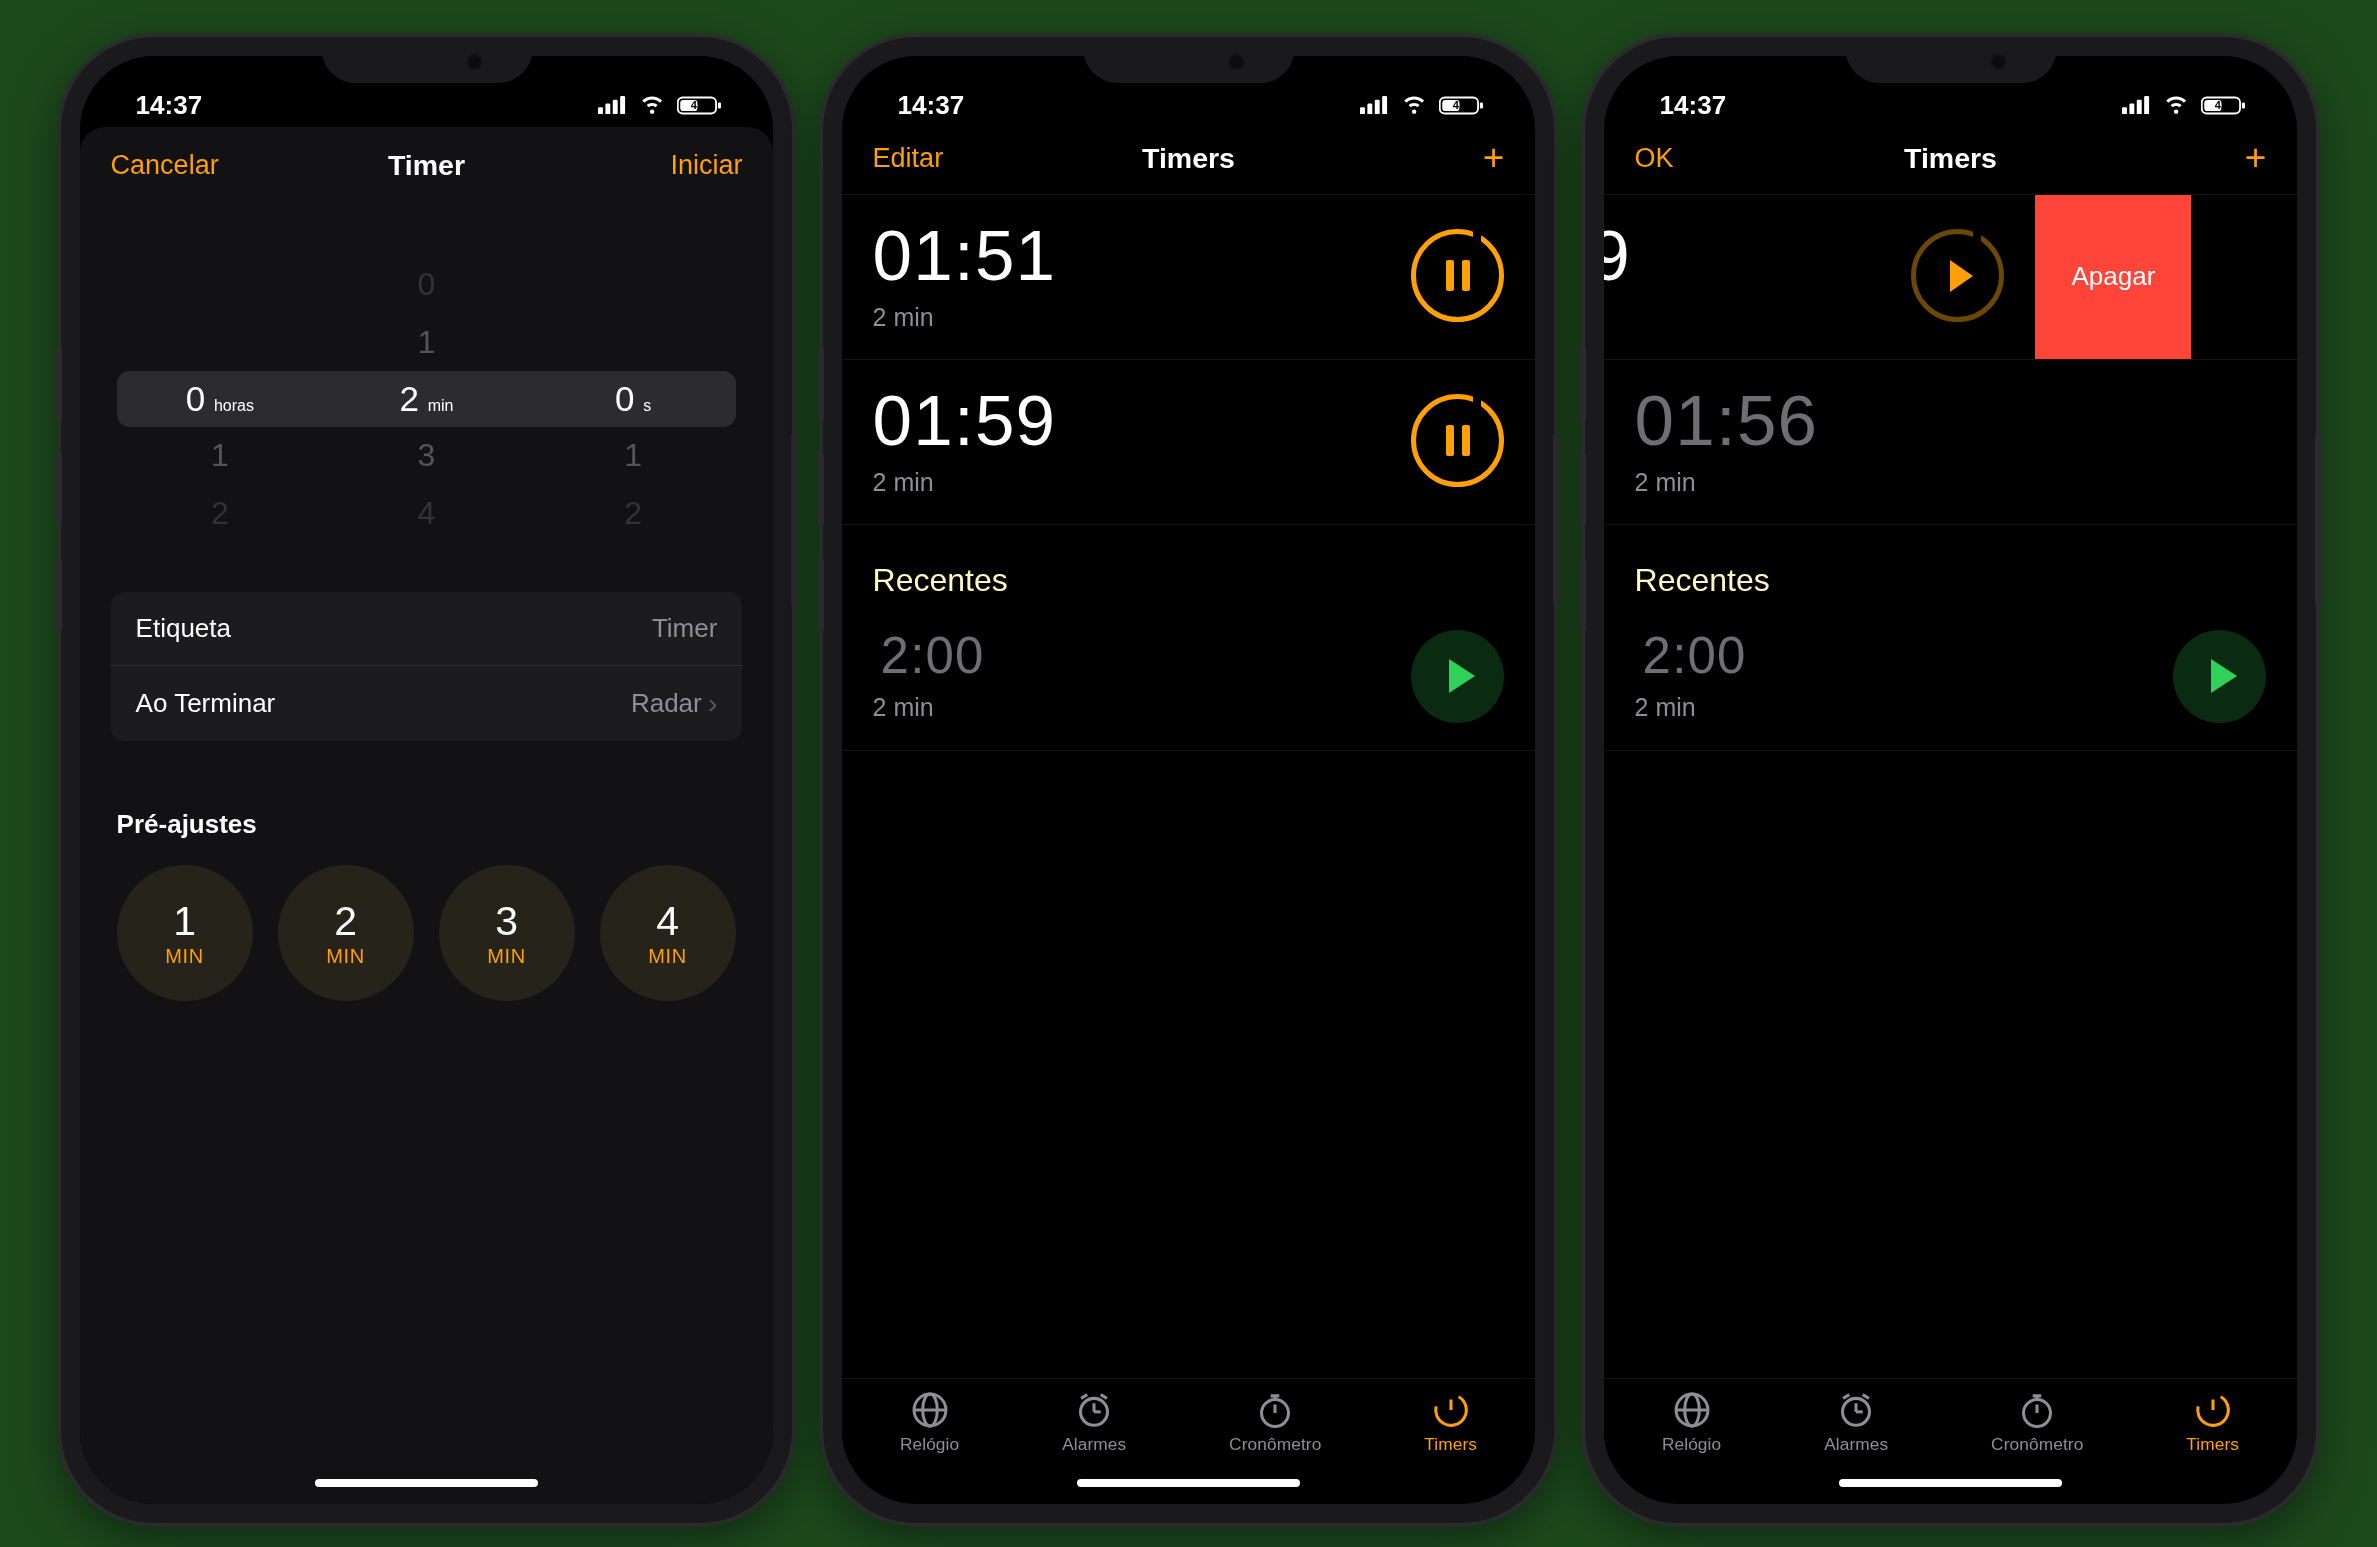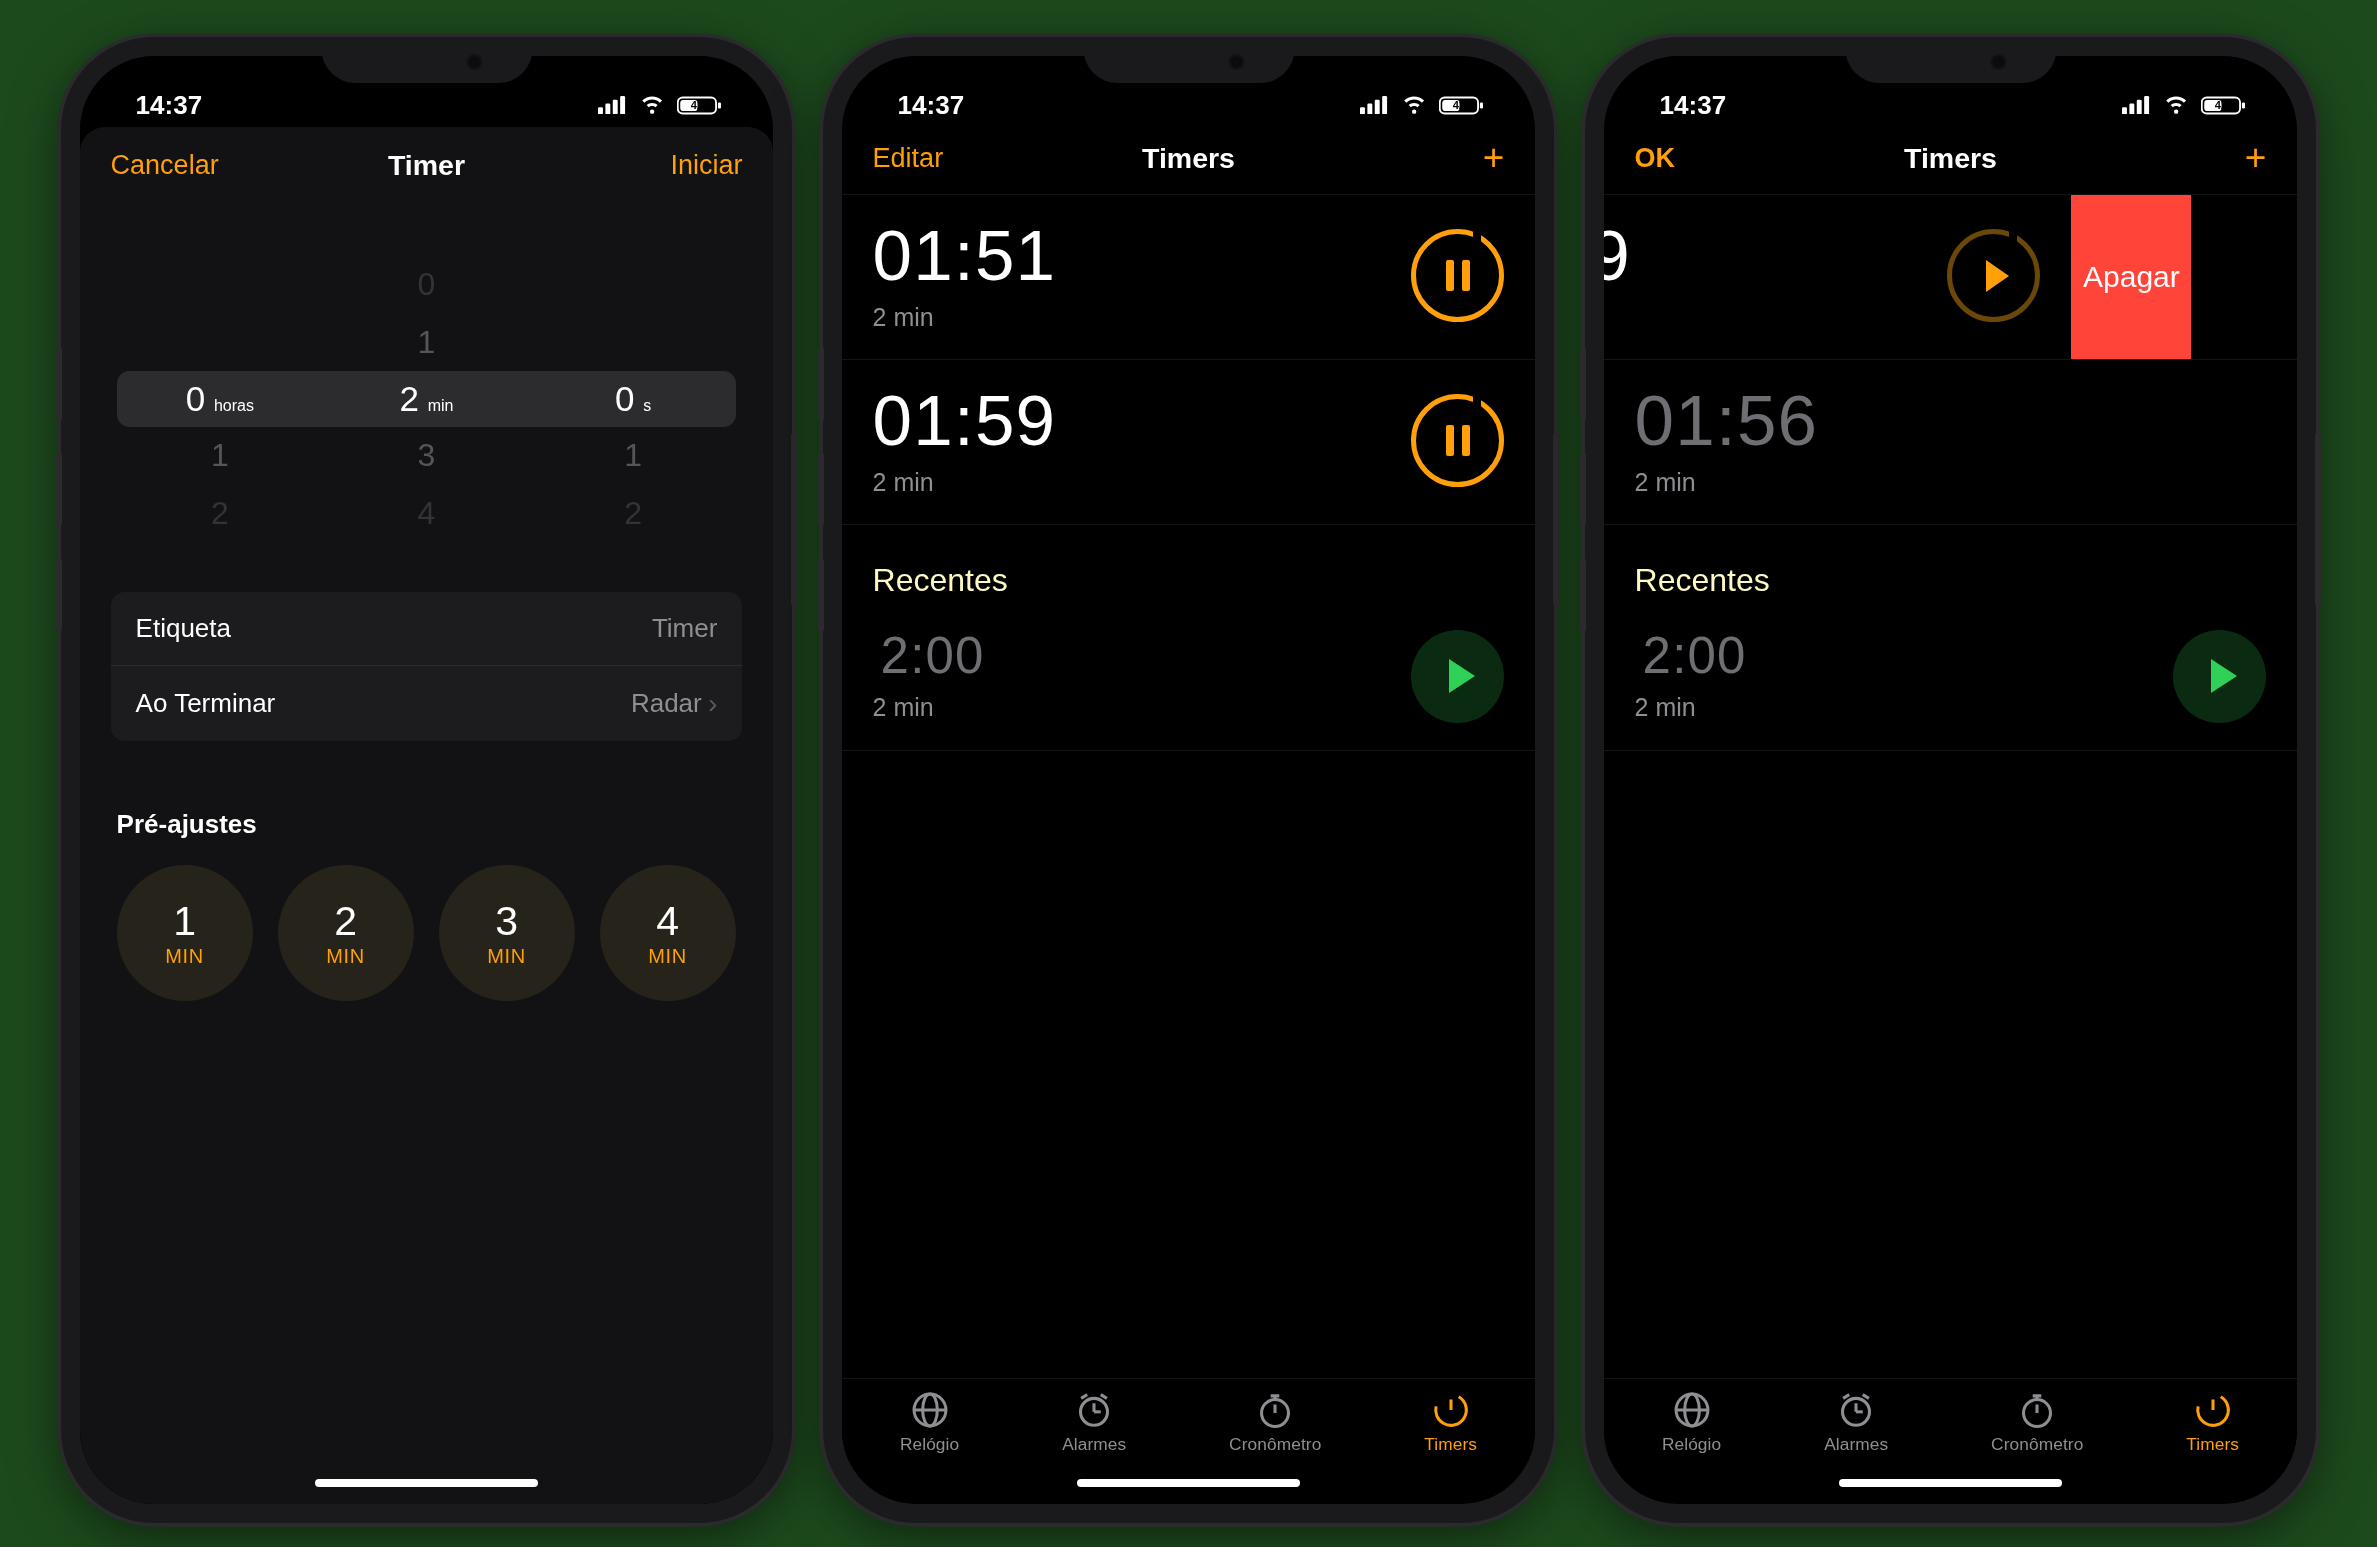--- a/index.html
+++ b/index.html
@@ -153,22 +153,22 @@
     width:0; height:0; border-left:26px solid #30d158;
     border-top:17.3px solid transparent; border-bottom:17.3px solid transparent;
     margin-left:7.4px;
   }
 
   
   .swipe-row{ padding-left:0; overflow:hidden; padding-right:0;}
   .swipe-inner{ display:flex; align-items:center; width:100%; transform:translateX(-106px);}
   .swipe-content{ display:flex; align-items:center; justify-content:space-between; flex:1; padding:0 31px;}
   .delete-panel{
-    width:120px; align-self:stretch; margin:-25px 0 -27px 0;
-    background:#ff453a; color:#fff; font-size:30px;
+    width:156px; align-self:stretch; margin:-25px 0 -27px 0;
+    background:#ff453a; color:#fff; font-size:26px;
     display:flex; align-items:center; justify-content:center;
     flex-shrink:0;
   }
 
   
   .tabbar{
     display:flex; justify-content:space-around; align-items:flex-end;
     padding: 12.4px 12.4px 6.2px 12.4px;
     border-top:0.6px solid rgba(255,255,255,.08);
     background:#000;
@@ -442,21 +442,21 @@
         <svg width="46" height="21" viewBox="0 0 74 34" style="font-size:42px">
             <rect x="1" y="4" width="62" height="26" rx="8" fill="none" stroke="#fff" stroke-width="3"></rect>
             <rect x="66" y="12" width="5" height="10" rx="2" fill="#fff"></rect>
             <rect x="5" y="8" width="28" height="18" rx="5" fill="#fff"></rect>
             <text x="32" y="23" font-size="18" font-weight="700" fill="#000" text-anchor="middle">42</text>
           </svg>
       </div>
     </div>
 
     <div class="nav-bar">
-      <div class="nav-btn left" style="font-weight:700">OK</div>
+      <div class="nav-btn left" style="font-weight:400">OK</div>
       <div class="nav-title">Timers</div>
       <div class="nav-btn right nav-plus">+</div>
     </div>
 
     <div class="content">
       <div class="timer-row swipe-row">
         <div class="swipe-inner">
           <div class="swipe-content">
             <div class="timer-txt">
               <div class="timer-time">:49</div>

